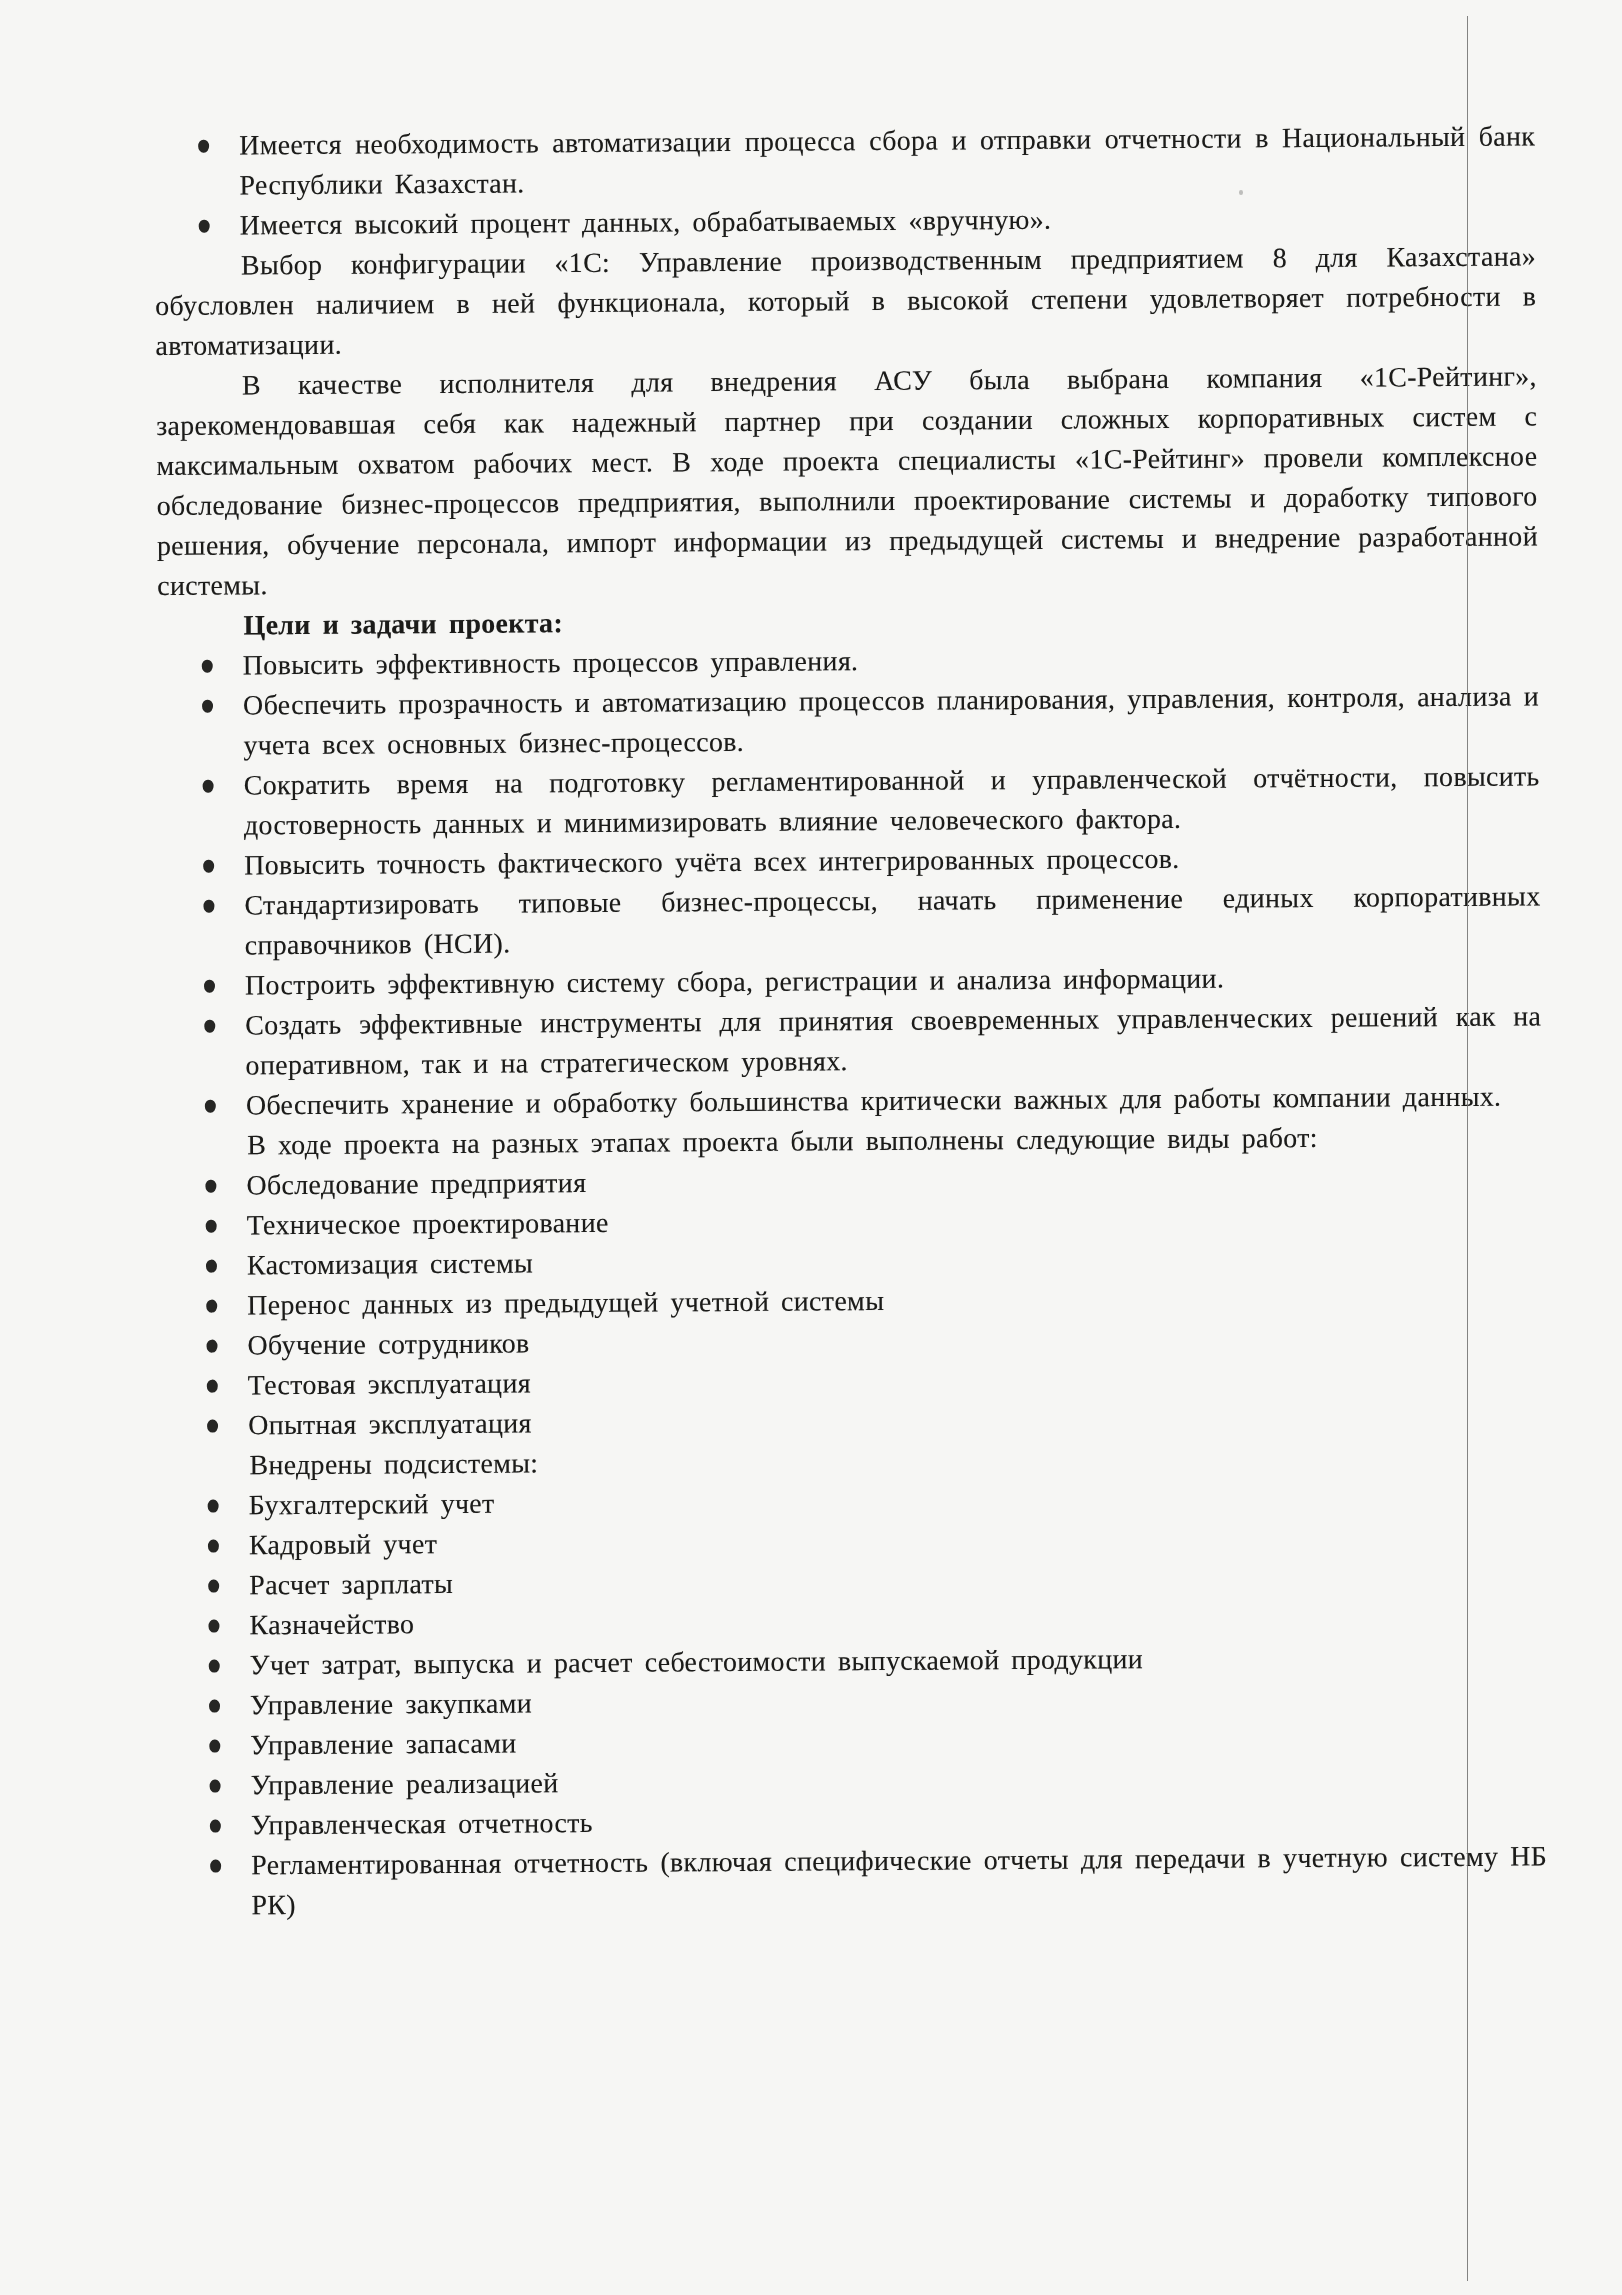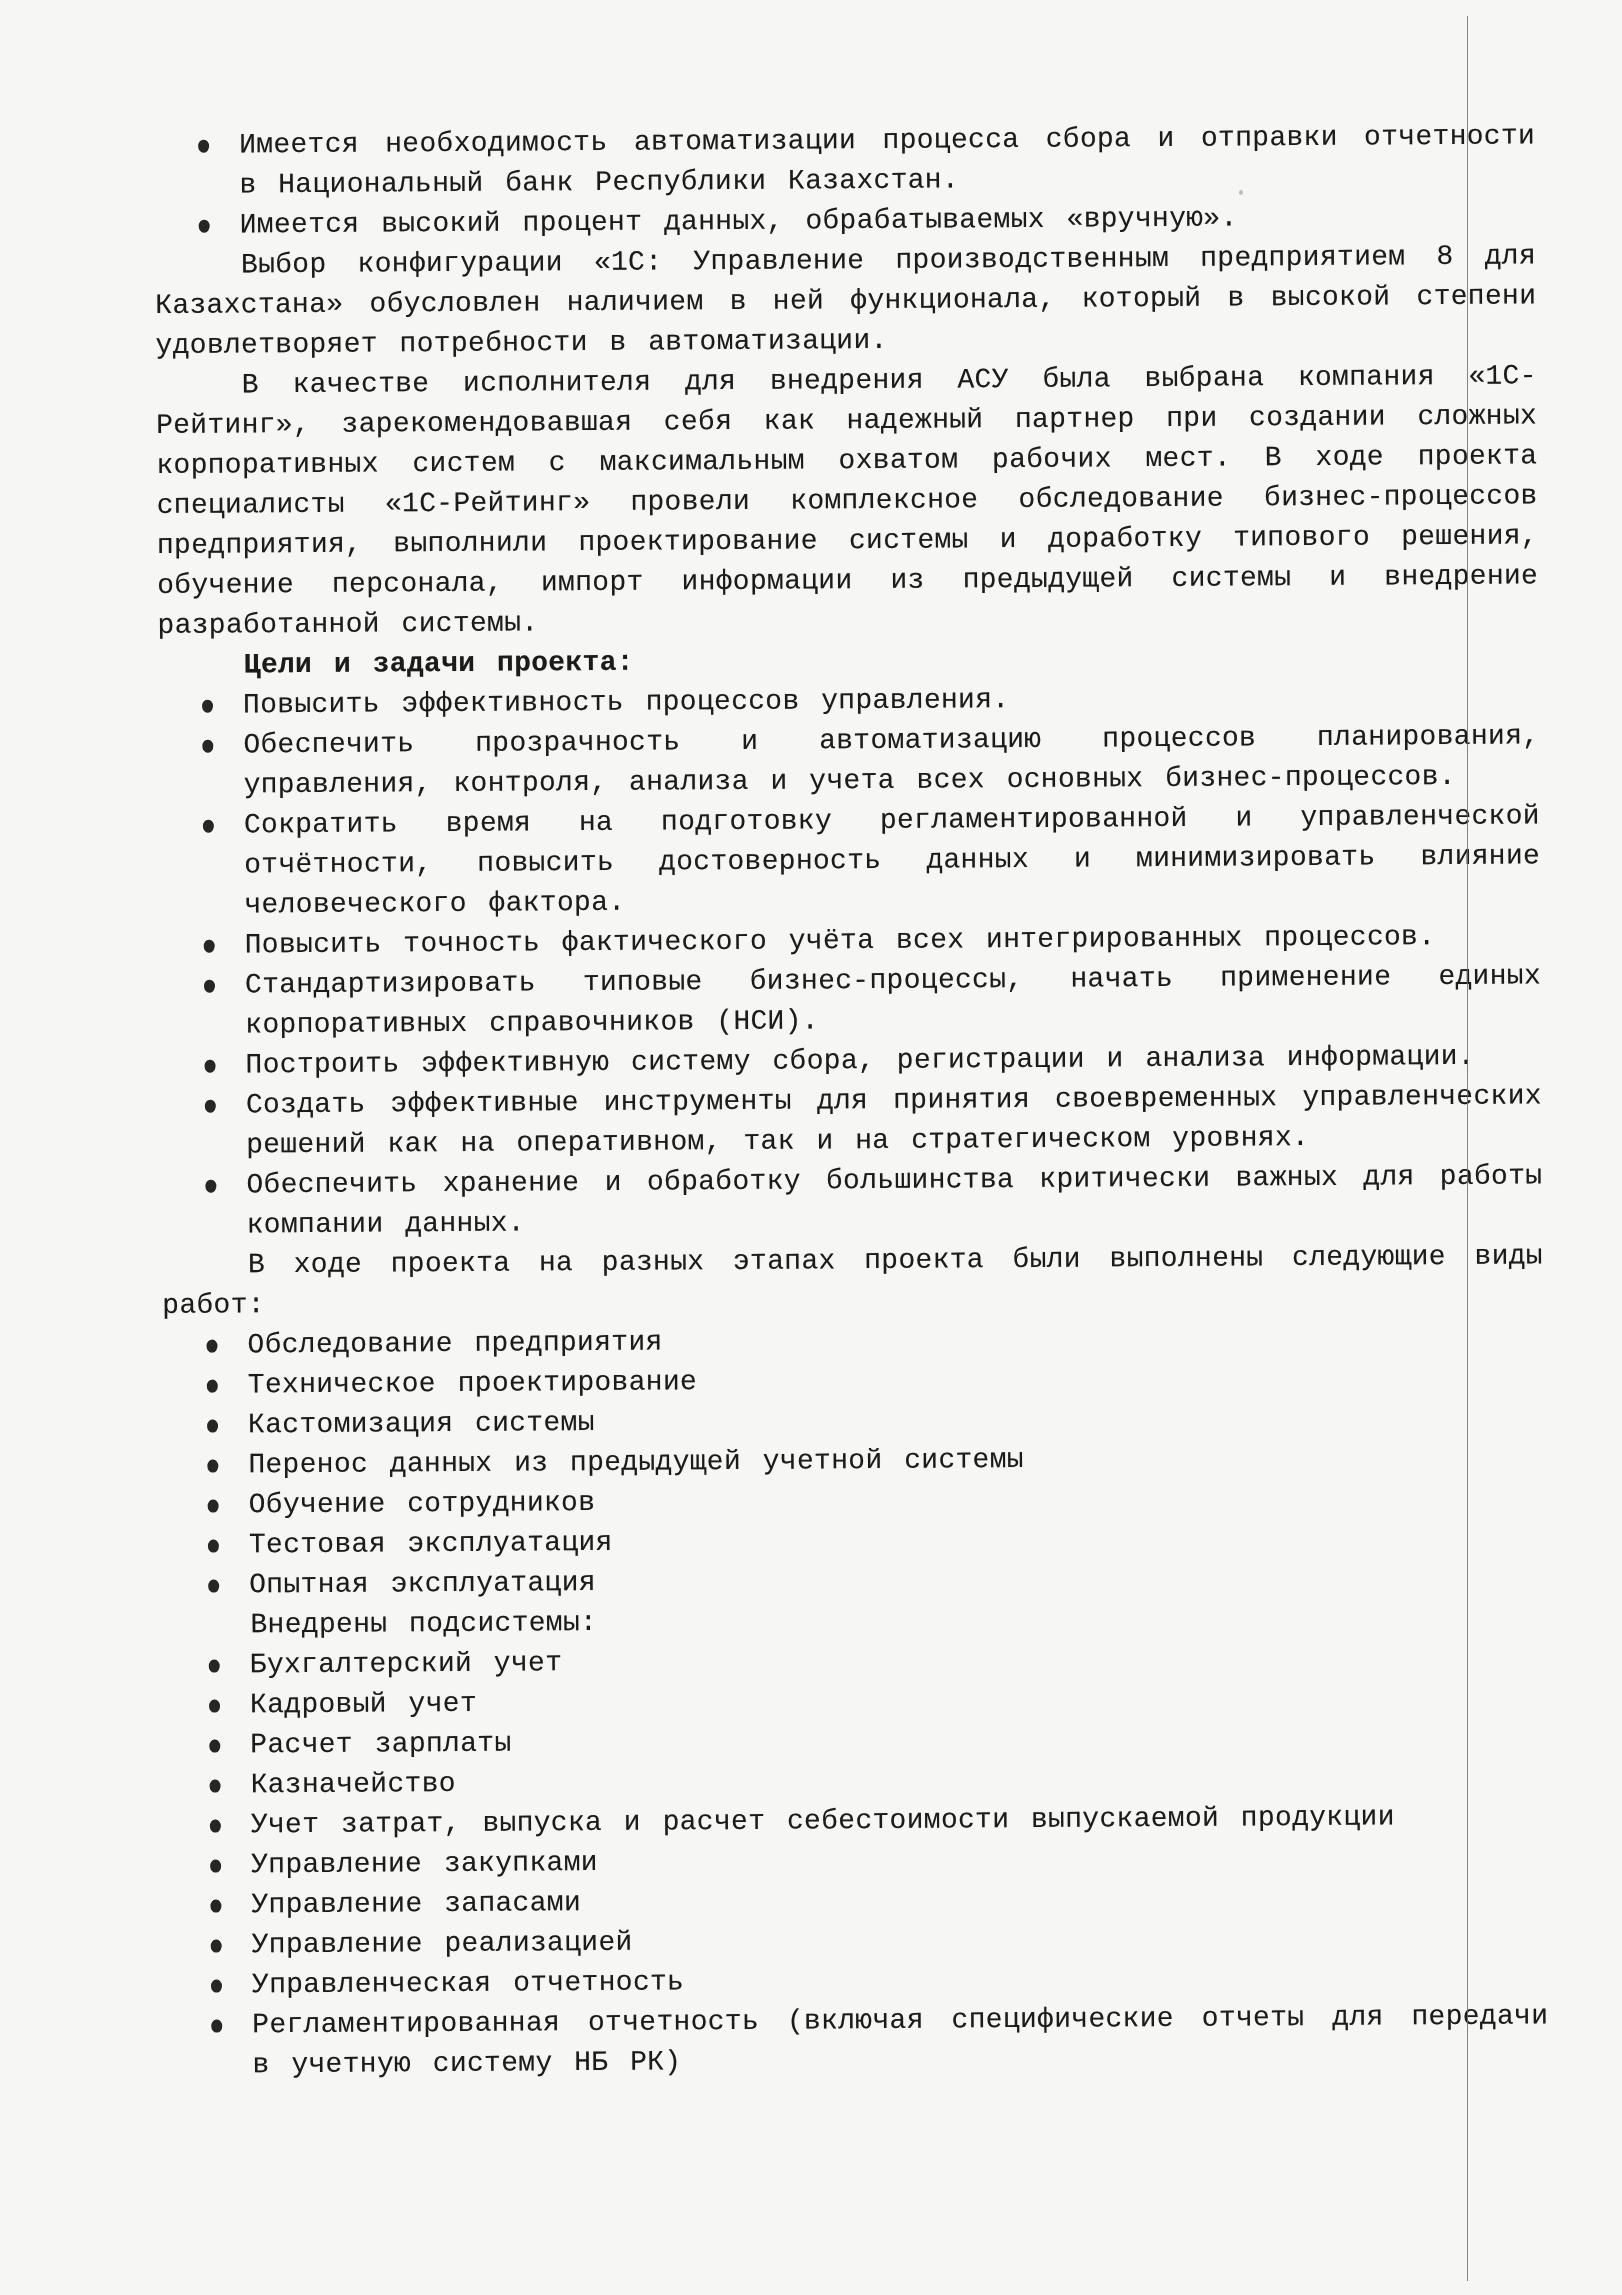--- a/index.html
+++ b/index.html
@@ -12,21 +12,21 @@
     margin: 0;
     padding: 0;
     background: var(--background, #f6f6f4);
   }
   .page {
     position: relative;
     width: 1622px;
     height: 2295px;
     background: var(--background, #f6f6f4);
     overflow: hidden;
-    font-family: Liberation Mono, monospace;
+    font-family: Liberation Serif, serif;
     color: var(--text, #1b1b19);
   }
   
   .scan-line {
     position: absolute;
     left: 1467px;
     top: 15.7px;
     width: 1.3px;
     height: 2265px;
     background: var(--scan_line, #6f6f6d);

